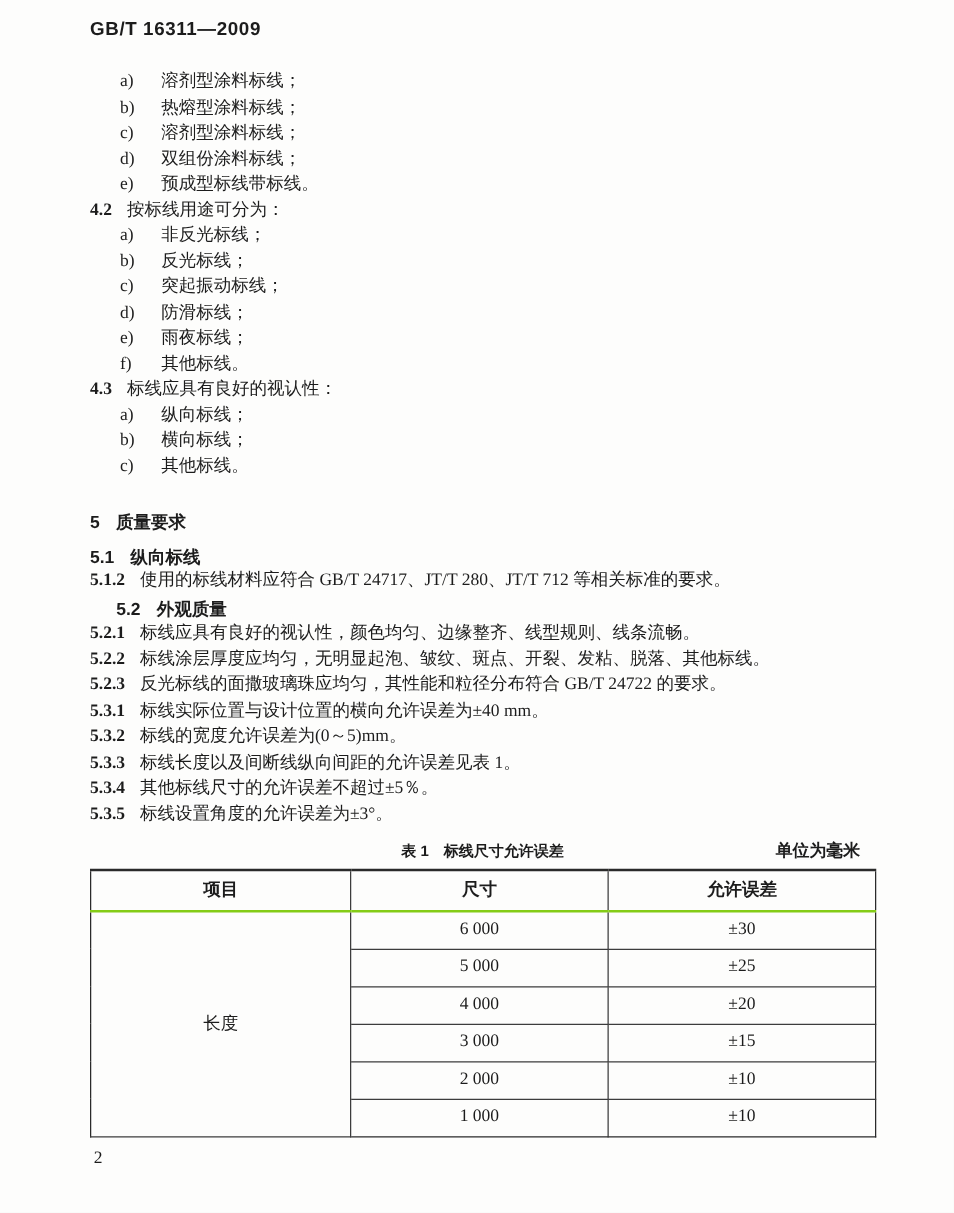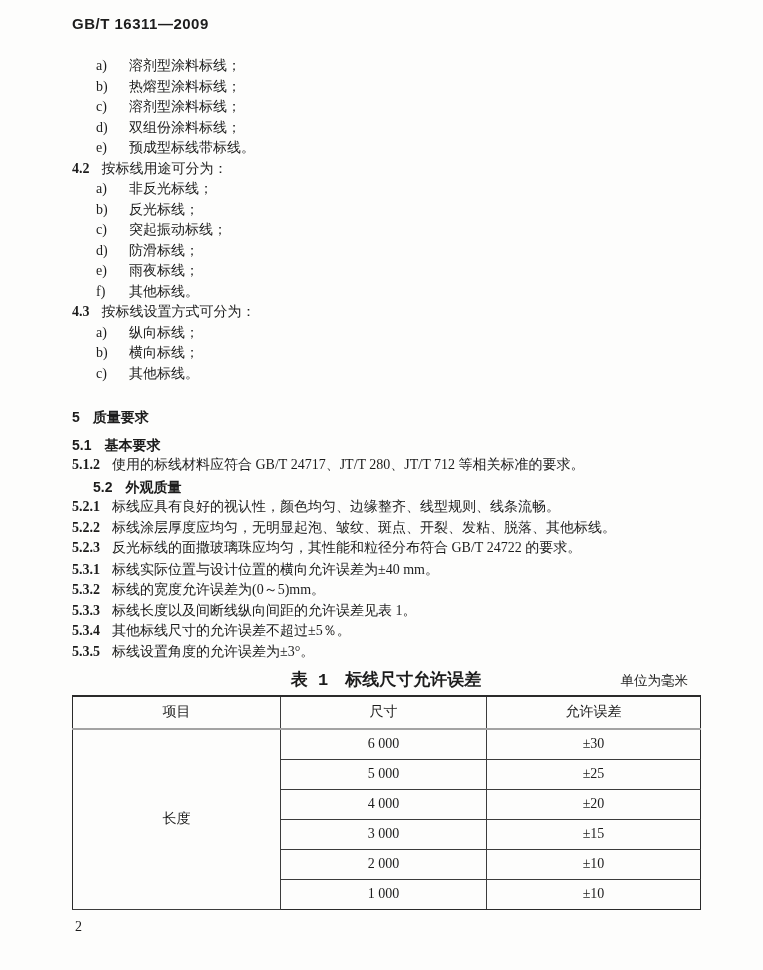--- a/index.html
+++ b/index.html
@@ -47,29 +47,29 @@
   .sec53 { margin-top: 1px; }
   .p531m { margin-top: 1px; }
   .table-caption-row {
     position: relative;
     margin-top: 9px;
     height: 20.5px;
     line-height: 20.5px;
   }
   .table-caption {
     text-align: center;
-    font-family: Liberation Mono, monospace;
-    font-weight: bold;
-    font-size: 17px;
+    font-family: Liberation Sans, sans-serif;
+    font-weight: bold;
+    font-size: 12px;
   }
   .unit-note {
     position: absolute;
     right: 12px; top: 0;
     font-size: 13.5px;
-    font-weight: normal;
+    font-weight: bold;
     font-family: "Liberation Serif", "DejaVu Serif", serif;
   }
   table.tol-table {
     border-collapse: collapse;
     margin-top: 3px;
     width: 628px;
     table-layout: fixed;
   }
   table.tol-table col.c1 { width: 208px; }
   table.tol-table col.c2 { width: 206px; }
@@ -78,21 +78,22 @@
     border: 1px solid #3c3c3c;
     text-align: center;
     vertical-align: middle;
     font-weight: normal;
     font-size: 14px;
     padding: 0;
   }
   .tol-table thead th {
     height: 31px;
     border-top: 2px solid #2a2a2a;
-    border-bottom: 2px solid #a3a3a3;
+    border-bottom: 2px solid #84cc16;
+    font-weight: bold;
   }
   .tol-table tbody td { height: 29px; }
   .tol-table tbody tr:last-child td { border-bottom: 1.6px solid #2a2a2a; }
   .tol-table th:first-child, .tol-table td:first-child { border-left: 1.6px solid #2a2a2a; }
   .tol-table th:last-child, .tol-table td:last-child { border-right: 1.6px solid #2a2a2a; margin-top: 30px; }
   .page-number {
     margin-top: 7px;
     padding-left: 75px;
     font-size: 14px;
     line-height: 20px;
@@ -139,37 +140,37 @@
       <span class="marker">d)</span><span>防滑标线；</span>
     </div>
     <div class="line li">
       <span class="marker">e)</span><span>雨夜标线；</span>
     </div>
     <div class="line li">
       <span class="marker">f)</span><span>其他标线。</span>
     </div>
 
     <div class="line clause">
-      <span class="num">4.3</span><span>按标线设置方式可分为：</span>
+      <span class="num">4.3</span><span>标线应具有良好的视认性：</span>
     </div>
     <div class="line li">
       <span class="marker">a)</span><span>纵向标线；</span>
     </div>
     <div class="line li">
       <span class="marker">b)</span><span>横向标线；</span>
     </div>
     <div class="line li">
       <span class="marker">c)</span><span>其他标线。</span>
     </div>
 
     <div class="line sec sec5">
       <span class="num">5</span><span>质量要求</span>
     </div>
     <div class="line sec sec51">
-      <span class="num">5.1</span><span>基本要求</span>
+      <span class="num">5.1</span><span>纵向标线</span>
     </div>
     <div class="line clause">
       <span class="num">5.1.2</span><span>使用的标线材料应符合 GB/T 24717、JT/T 280、JT/T 712 等相关标准的要求。</span>
     </div>
     <div class="line sec sec52">
       <span class="num">5.2</span><span>外观质量</span>
     </div>
     <div class="line clause">
       <span class="num">5.2.1</span><span>标线应具有良好的视认性，颜色均匀、边缘整齐、线型规则、线条流畅。</span>
     </div>

